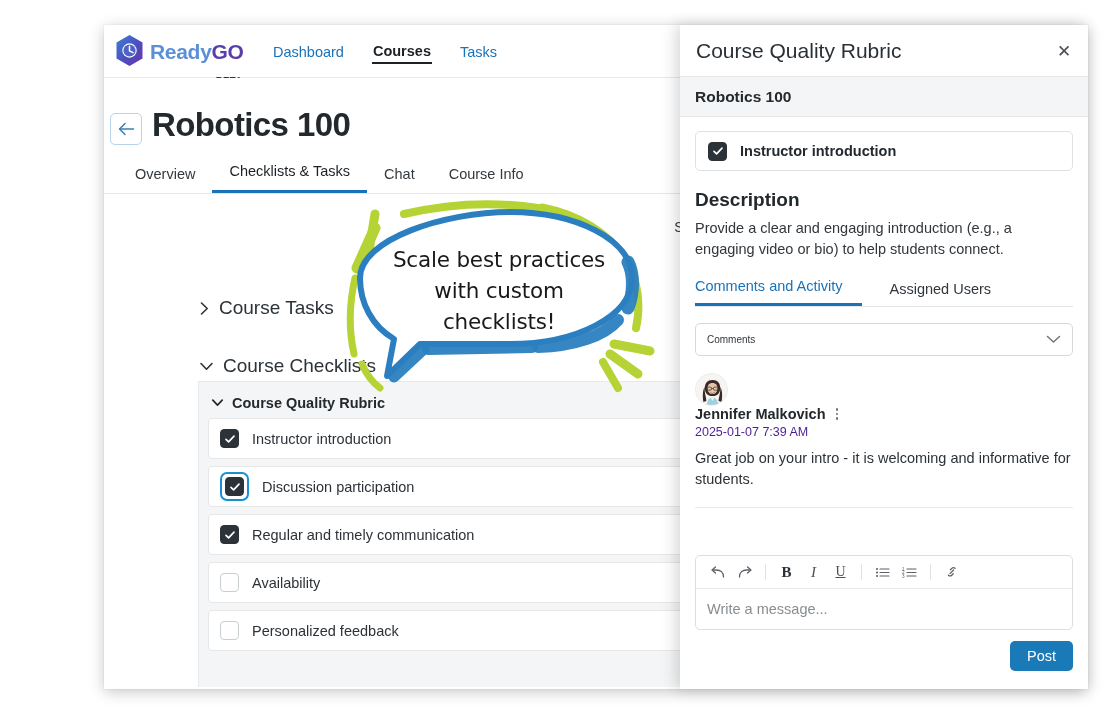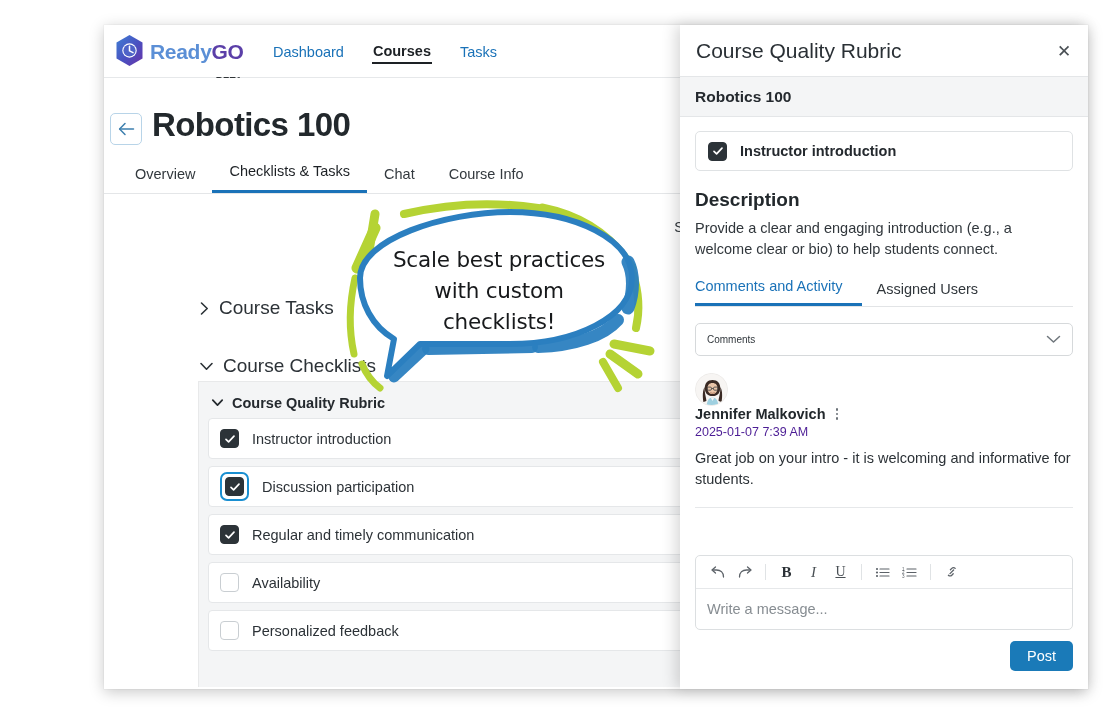--- a/index.html
+++ b/index.html
@@ -385,21 +385,21 @@
     margin-top: 7px;
     font-size: 14.5px;
     line-height: 21px;
     color: #31373c;
   }
   .sp-tabs {
     margin-top: 18px;
     display: flex;
     align-items: flex-end;
     border-bottom: 1px solid #e2e4e6;
-    gap: 0;
+    gap: 13px;
   }
   .sp-tab {
     font-size: 14.5px;
     color: #31373c;
     padding: 0 14px 9px 14px;
     cursor: pointer;
     white-space: nowrap;
   }
   .sp-tab:first-child { padding-left: 0; padding-right: 20px; }
   .sp-tab.active {
@@ -725,21 +725,21 @@
       <div class="sp-item">
         <span class="cbx on">
           <svg width="12" height="12" viewBox="0 0 12 12">
             <path d="M2 6.3 L4.6 8.8 L10 3.2" stroke="#ffffff" stroke-width="1.7" fill="none" stroke-linecap="round" stroke-linejoin="round"></path>
           </svg>
         </span>
         <span class="sp-item-label">Instructor introduction</span>
       </div>
 
       <div class="sp-desc-h">Description</div>
-      <div class="sp-desc-p">Provide a clear and engaging introduction (e.g., a welcome clear or bio) to help students connect.</div>
+      <div class="sp-desc-p">Provide a clear and engaging introduction (e.g., a engaging video or bio) to help students connect.</div>
 
       <div class="sp-tabs">
         <div class="sp-tab active">Comments and Activity</div>
         <div class="sp-tab">Assigned Users</div>
       </div>
 
       <div class="sp-select">
         <span class="sp-select-val">Comments</span>
         <svg width="15" height="9" viewBox="0 0 15 9">
           <path d="M1.5 1.5 L7.5 7 L13.5 1.5" stroke="#6f767c" stroke-width="1.5" fill="none" stroke-linecap="round" stroke-linejoin="round"></path>

